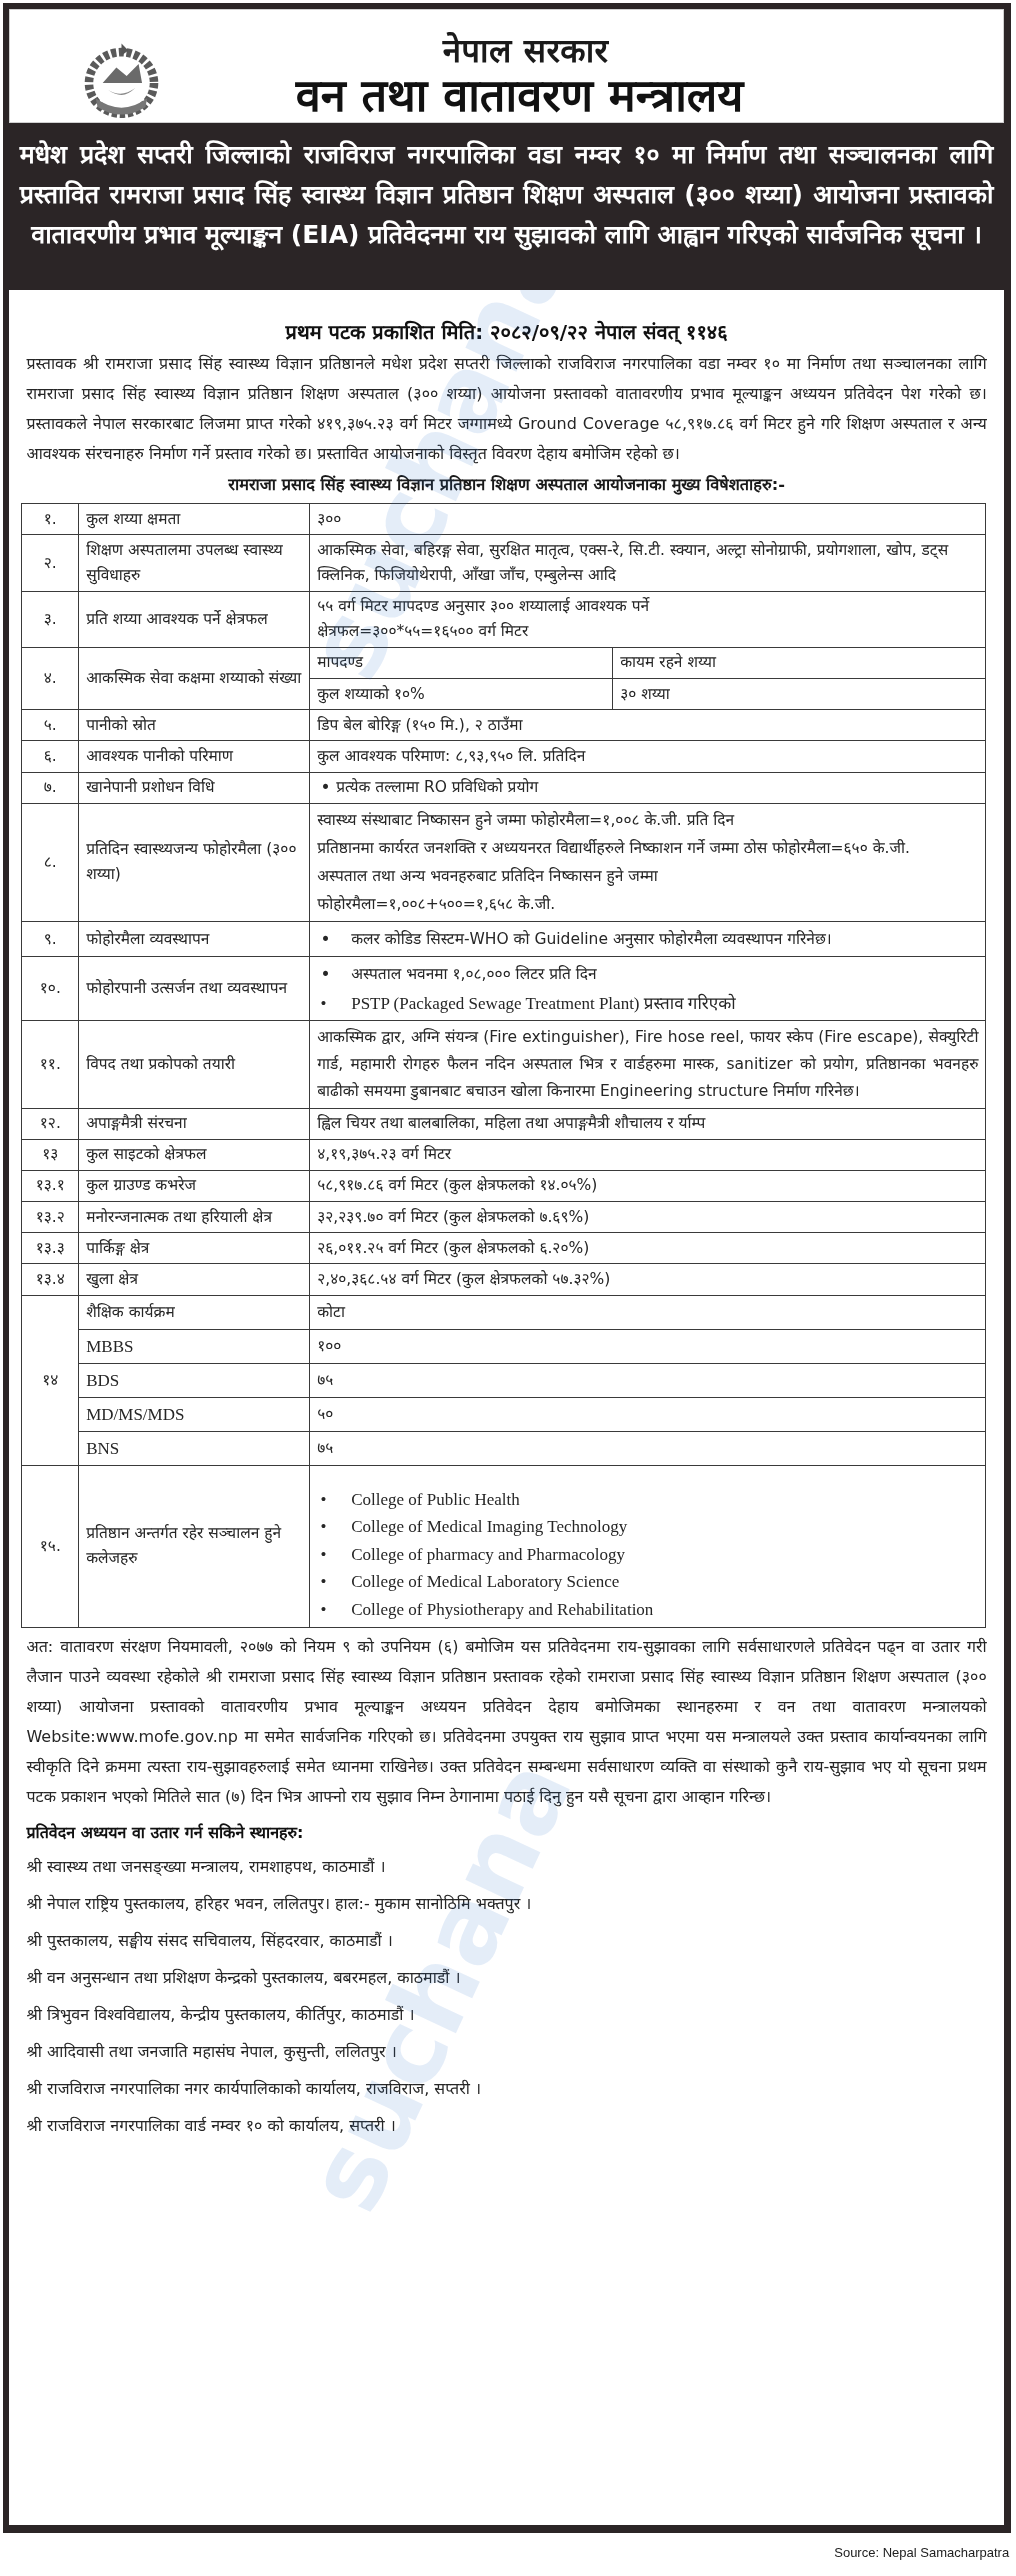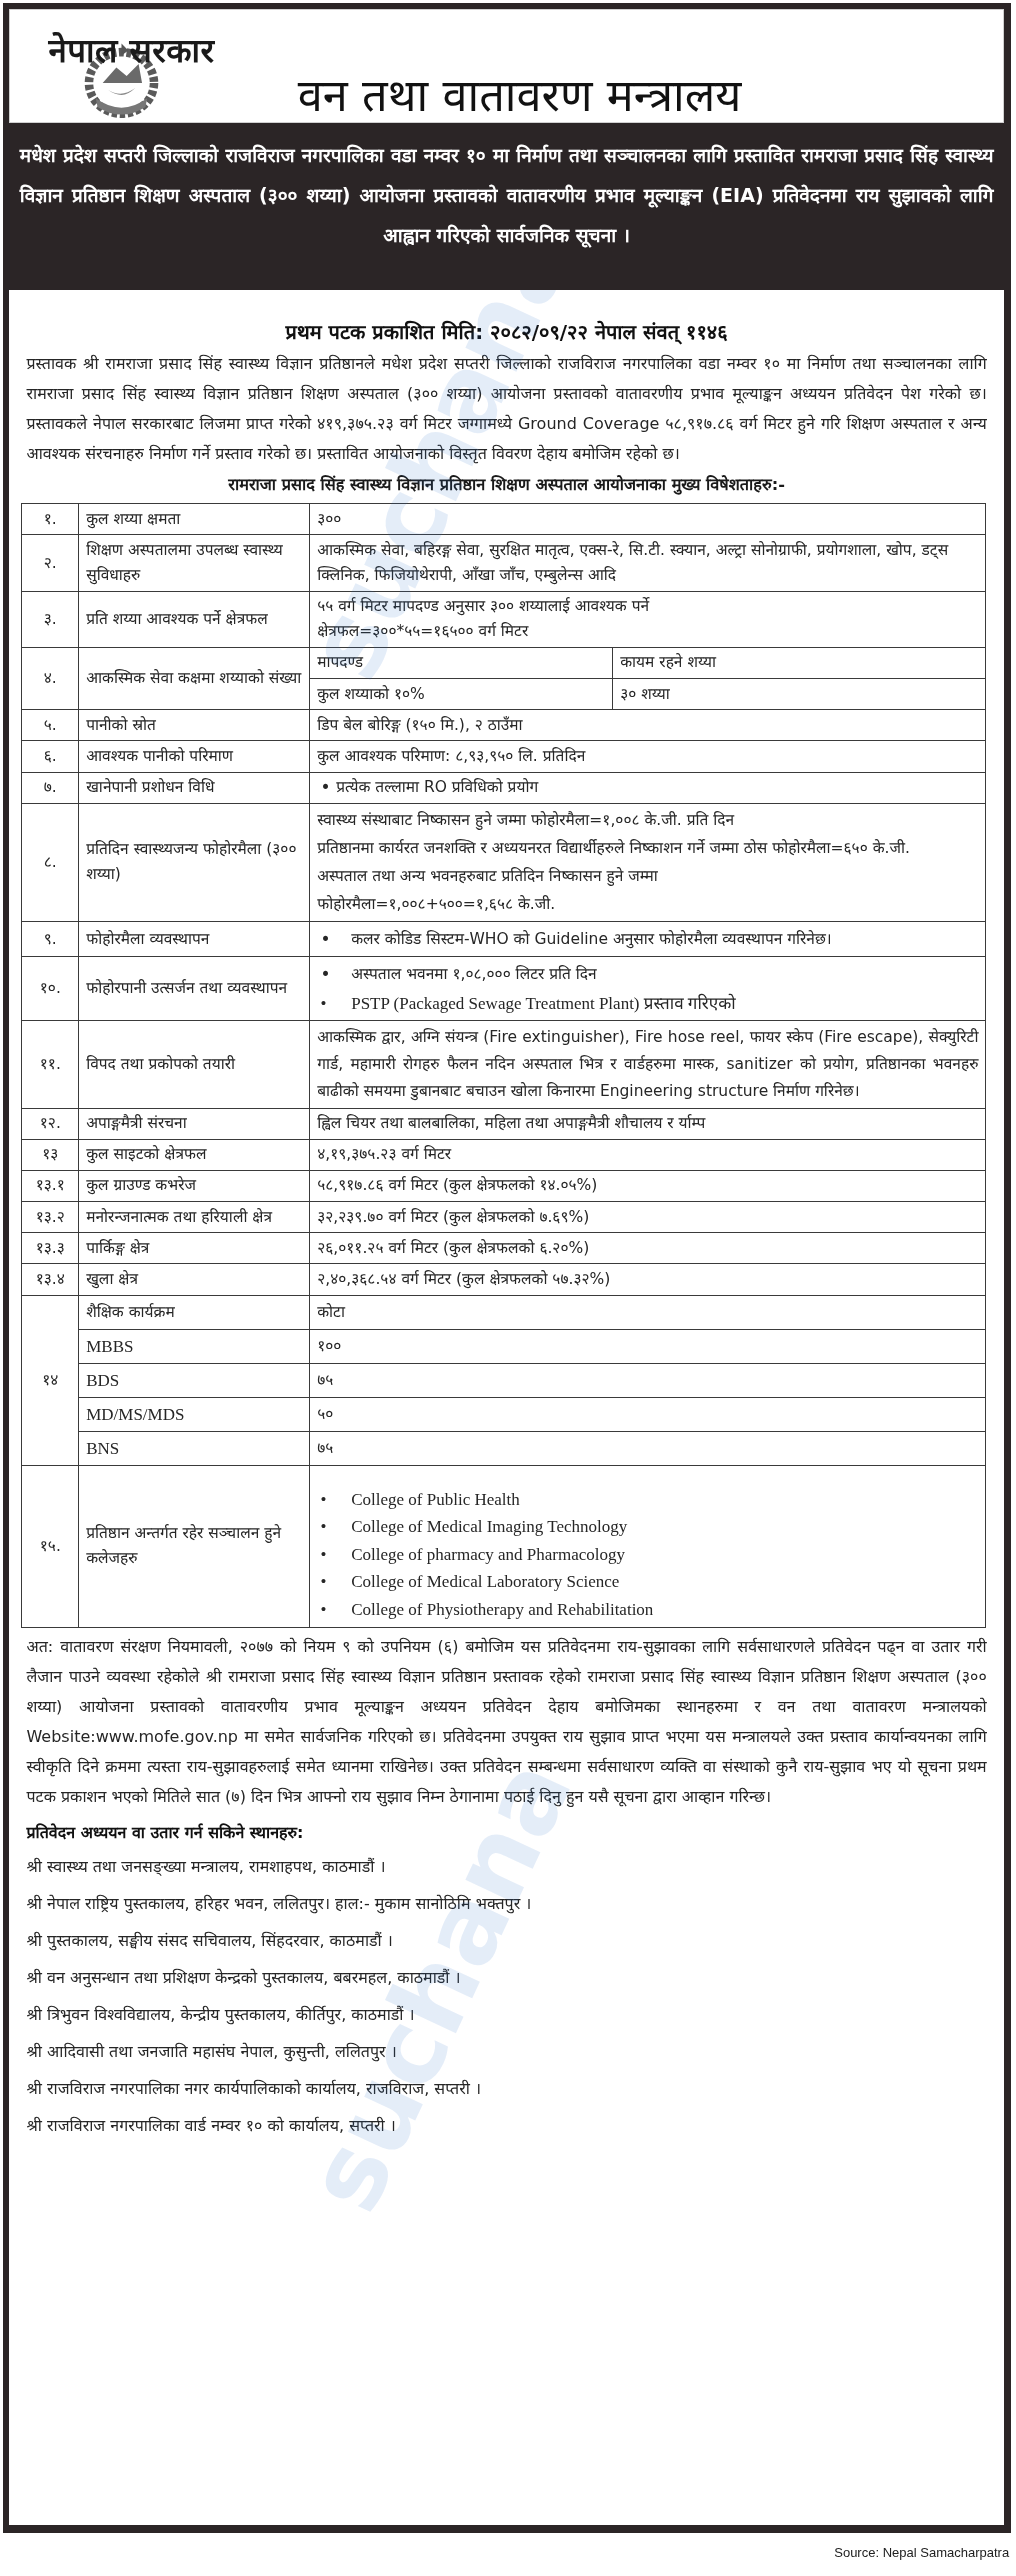--- a/index.html
+++ b/index.html
@@ -25,41 +25,41 @@
       border: 0.9px solid #d0d0d0;
     }
     .emblem {
       position: absolute;
       left: 67px; top: 27.5px;
       width: 89px; height: 83px;
     }
     .hdr-sub {
       position: absolute;
       left: 12px; right: 0; top: 17px;
-      text-align: left;
+      text-align: center;
       font-size: 33px;
       font-weight: bold;
       color: #1a1a1a;
       letter-spacing: 0.4px;
       padding-left: 26px;
     }
     .hdr-title {
       position: absolute;
       left: 0; right: 0; top: 62px;
       text-align: center;
       font-size: 45px;
-      font-weight: normal;
+      font-weight: bold;
       color: #111111;
       line-height: 48px;
       padding-left: 26px;
     }
     .banner {
       background: #2b2526;
       color: #ffffff;
-      font-size: 19px;
+      font-size: 25px;
       font-weight: bold;
       line-height: 40px;
       text-align: justify;
       text-align-last: center;
       padding: 12px 10.3px 8.6px 10.3px;
       height: 167px;
     }
     .body-box {
       background: #ffffff;
       padding: 5.2px 17px 17px 17px;

